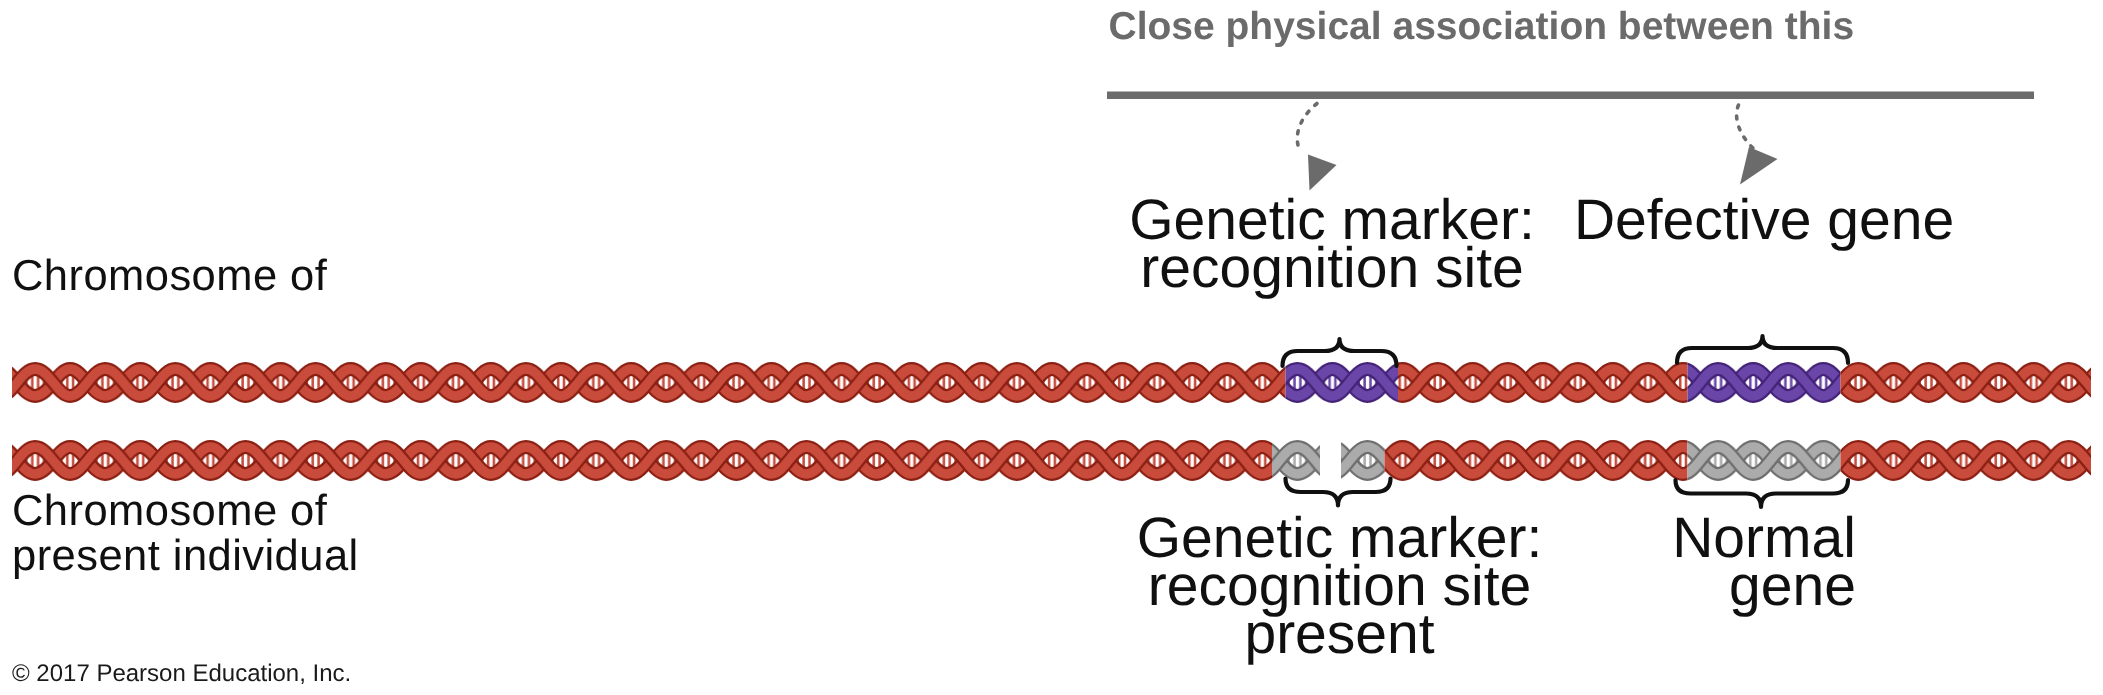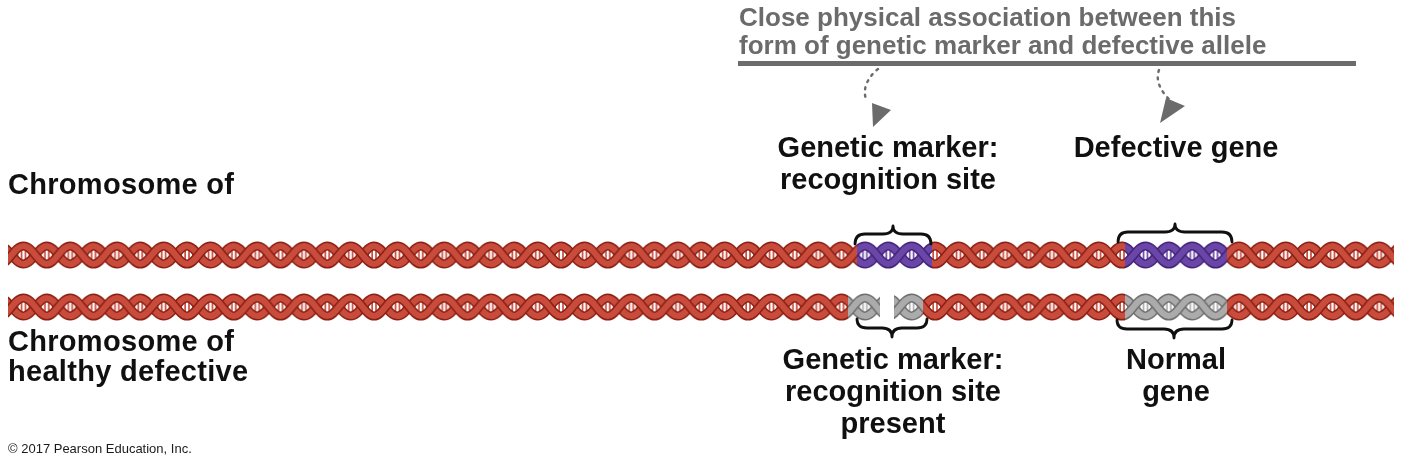--- a/index.html
+++ b/index.html
@@ -1,63 +1,62 @@
 <!DOCTYPE html>
 <html><head>
 <meta charset="utf-8">
 <style>
   html,body{margin:0;padding:0;background:#fff;}
   .figure{position:relative;width:1402px;height:463px;background:#fff;overflow:hidden;
           font-family:"Liberation Sans",sans-serif;border-radius:31px;}
   .callout{position:absolute;left:739px;top:3px;color:#6b6b6b;font-size:26px;font-weight:700;
            line-height:28px;white-space:nowrap;}
   .rule{position:absolute;left:738px;top:61px;width:618px;height:5px;background:#6b6b6b;}
-  .black-label{position:absolute;color:#101010;font-weight:700;font-size:29px;line-height:32px;
+  .black-label{position:absolute;color:#101010;font-weight:400;font-size:38px;line-height:32px;
                text-align:center;white-space:nowrap;transform:translateX(-50%);}
-  .side-label{position:absolute;left:8px;color:#101010;font-weight:700;font-size:29px;
+  .side-label{position:absolute;left:8px;color:#101010;font-weight:400;font-size:29px;
               line-height:30px;letter-spacing:.3px;white-space:nowrap;}
-  .copyright{position:absolute;left:8px;top:441px;font-size:13px;color:#1a1a1a;}
+  .copyright{position:absolute;left:8px;top:441px;font-size:16px;color:#1a1a1a;}
   svg.strand{position:absolute;left:0;width:1402px;height:30px;display:block;}
   svg.overlay{position:absolute;left:0;top:0;pointer-events:none;}
 </style>
 </head>
 <body>
 
 <div class="figure">
 
   <div class="callout">
     <div>Close physical association between this</div>
-    <div>form of genetic marker and defective allele</div>
   </div>
   <div class="rule"></div>
 
   <div class="black-label" style="left:888px;top:131px;">
     <div>Genetic marker:</div>
     <div>recognition site</div>
   </div>
   <div class="black-label" style="left:1176px;top:131px;">
     <div>Defective gene</div>
   </div>
 
   <div class="black-label" style="left:893px;top:343px;">
     <div>Genetic marker:</div>
     <div>recognition site</div>
     <div>present</div>
   </div>
-  <div class="black-label" style="left:1176px;top:343px;">
+  <div class="black-label" style="left:1176px;top:343px;text-align:right;">
     <div>Normal</div>
     <div>gene</div>
   </div>
 
   <div class="side-label" style="top:169px;">
     <div>Chromosome of</div>
   </div>
   <div class="side-label" style="top:326px;">
     <div>Chromosome of</div>
-    <div>healthy defective</div>
+    <div>present individual</div>
   </div>
 
   <svg class="strand" style="top:240px;" viewBox="0 0 1402 30">
       <defs>
         <pattern id="pat0red" width="46.75" height="30" patternUnits="userSpaceOnUse">
           <line x1="2" x2="2" y1="6.71" y2="23.29" stroke="#c84b3c" stroke-width="1.7"></line>
           <line x1="5.9" x2="5.9" y1="8.97" y2="21.03" stroke="#c84b3c" stroke-width="1.7"></line>
           <line x1="9.8" x2="9.8" y1="12.84" y2="17.16" stroke="#c84b3c" stroke-width="1.7"></line>
           <line x1="13.7" x2="13.7" y1="17.30" y2="12.70" stroke="#c84b3c" stroke-width="1.7"></line>
           <line x1="17.6" x2="17.6" y1="21.14" y2="8.86" stroke="#c84b3c" stroke-width="1.7"></line>

